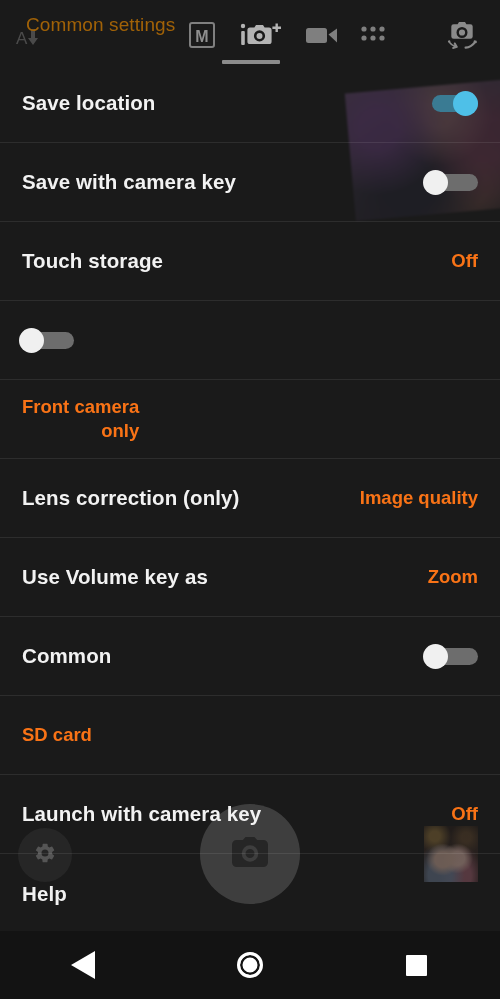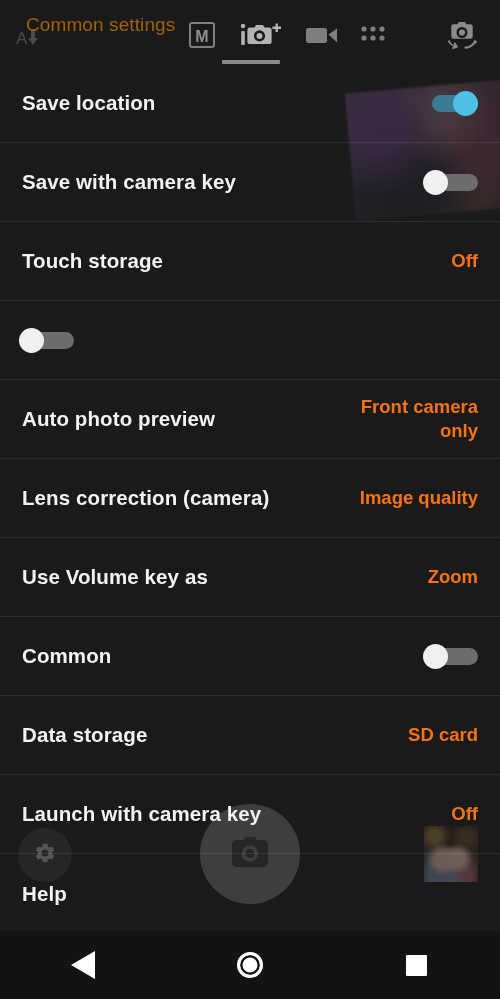--- a/index.html
+++ b/index.html
@@ -289,45 +289,43 @@
     </div>
 
     <div class="row">
       <span class="toggle off">
         <span class="track"></span>
         <span class="thumb"></span>
       </span>
     </div>
 
     <div class="row">
-      <span class="row-label">Auto photo preview</span>
       <span class="row-value">Front camera
 only</span>
     </div>
 
     <div class="row">
-      <span class="row-label">Lens correction (camera)</span>
+      <span class="row-label">Lens correction (only)</span>
       <span class="row-value">Image quality</span>
     </div>
 
     <div class="row">
       <span class="row-label">Use Volume key as</span>
       <span class="row-value">Zoom</span>
     </div>
 
     <div class="row">
       <span class="row-label">Common</span>
       <span class="toggle off">
         <span class="track"></span>
         <span class="thumb"></span>
       </span>
     </div>
 
     <div class="row">
-      <span class="row-label">Data storage</span>
       <span class="row-value">SD card</span>
     </div>
 
     <div class="row">
       <span class="row-label">Launch with camera key</span>
       <span class="row-value">Off</span>
     </div>
 
     <div class="row">
       <span class="row-label">Help</span>

